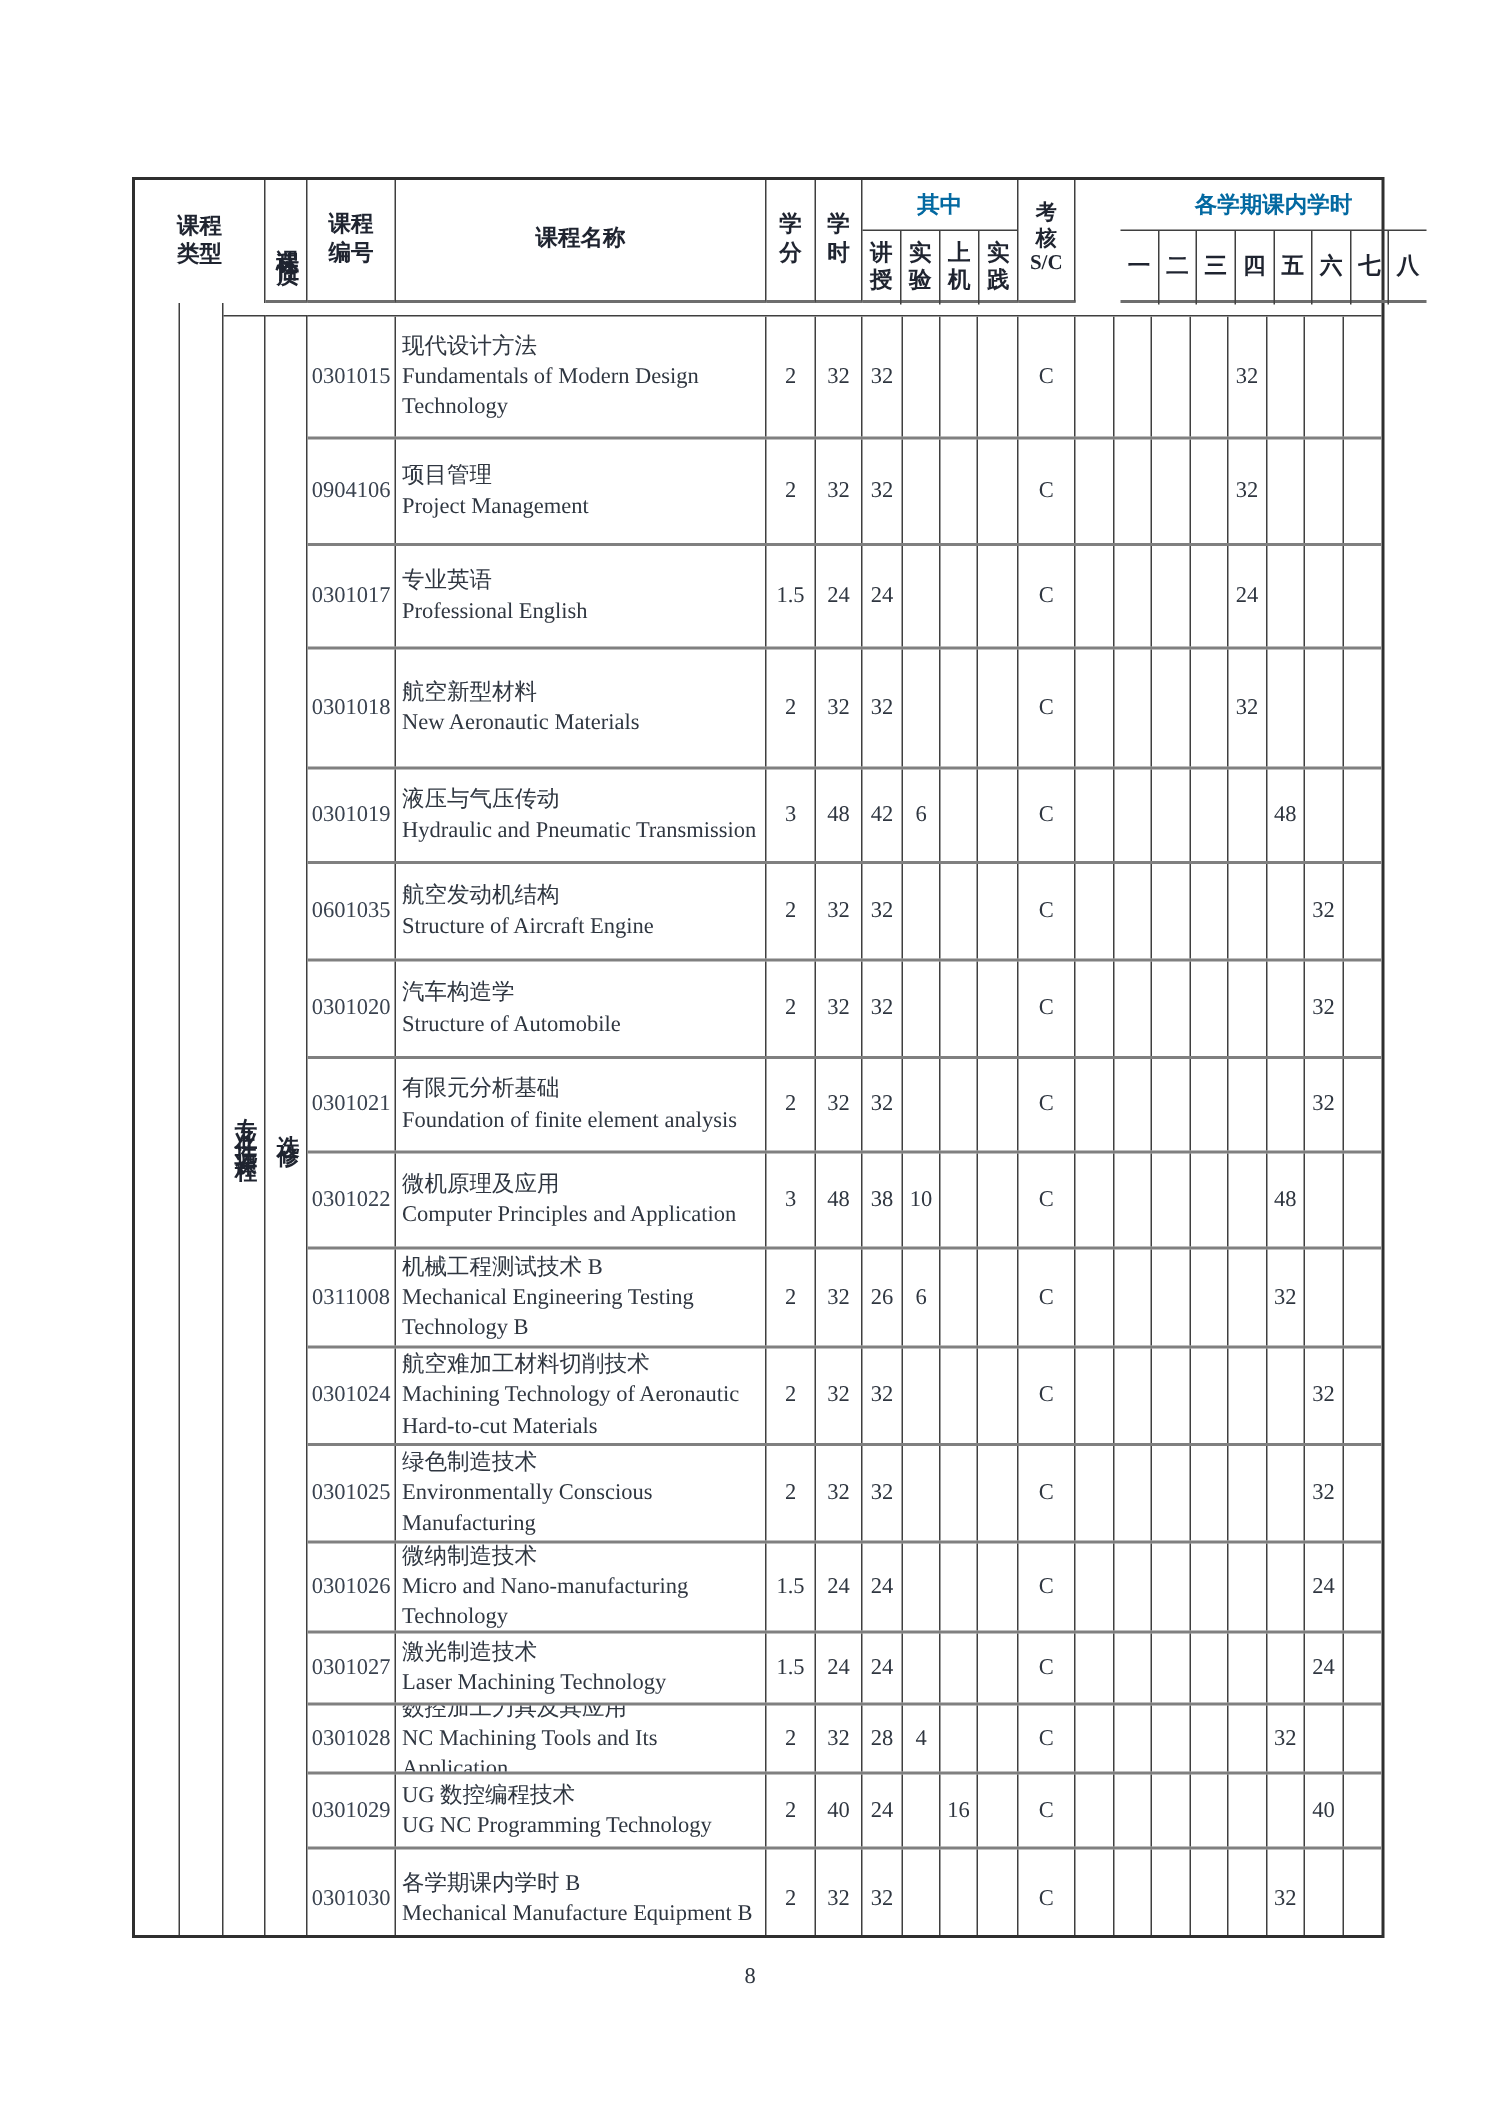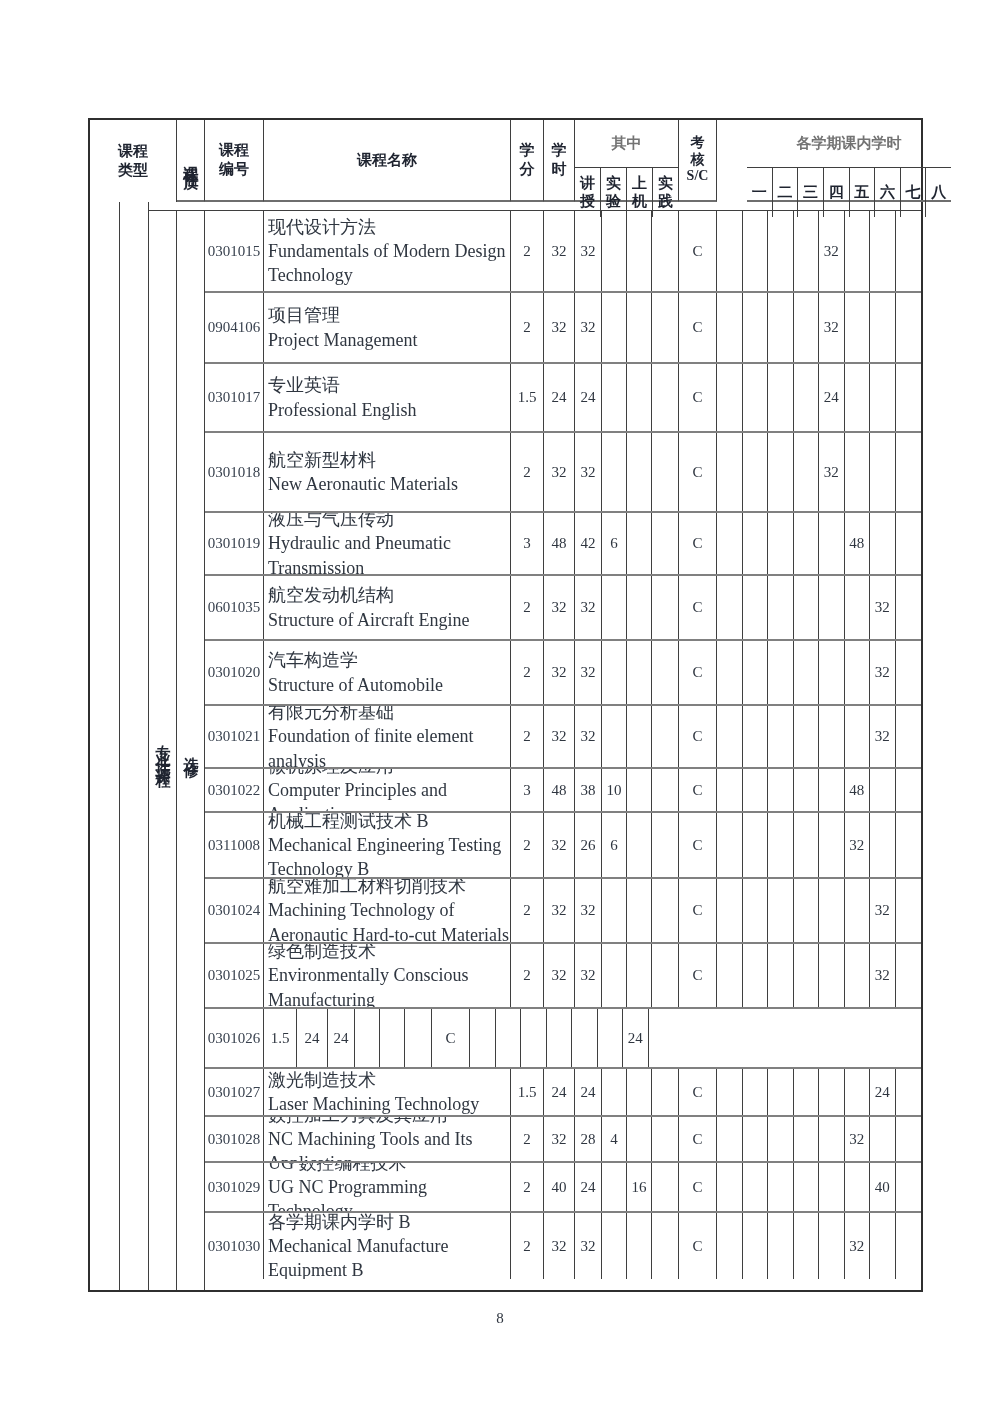--- a/index.html
+++ b/index.html
@@ -17,33 +17,33 @@
   .hc{
     position:absolute;top:0;bottom:0;box-sizing:border-box;
     display:flex;align-items:center;justify-content:center;
     text-align:center;font-weight:bold;font-size:15px;line-height:1.25;
     white-space:pre-line;border-right:1px solid #3f3f3f;border-bottom:2px solid #6e6e6e;
     color:#1f2430;
   }
   .hc.type{left:0;width:87px;border-bottom:none;}
   .hc.nature{left:87px;width:28px;}
   .hc.code{left:115px;width:59px;}
-  .hc.name{left:174px;width:247px;}
+  .hc.name{left:174px;width:247px;font-family:Liberation Mono, monospace;}
   .hc.credits{left:421px;width:33px;}
   .hc.hours{left:454px;width:31px;}
   .hgroup{
     position:absolute;top:0;bottom:0;box-sizing:border-box;
     border-right:1px solid #3f3f3f;border-bottom:2px solid #6e6e6e;
   }
   .hgroup.among{left:485px;width:104px;}
   .hgroup.sems{left:657px;width:204px;border-right:none;}
   .hgroup .gtitle{
-    height:48px;border-bottom:1px solid #3f3f3f;box-sizing:border-box;
+    height:34px;border-bottom:1px solid #3f3f3f;box-sizing:border-box;
     display:flex;align-items:center;justify-content:center;
-    font-weight:bold;font-size:15px;color:#737373;
+    font-weight:bold;font-size:15px;color:#0369a1;
   }
   .hgroup .gcells{display:flex;height:49px;}
   .hgroup .gc{
     flex:1;border-right:1px solid #3f3f3f;box-sizing:border-box;
     display:flex;align-items:center;justify-content:center;text-align:center;
     font-weight:bold;font-size:15px;line-height:1.15;white-space:pre-line;color:#1f2430;
   }
   .hgroup .gc:last-child{border-right:none;}
   .hc.sc{left:589px;width:38px;font-size:14px;line-height:1.2;}
   .vert{
@@ -75,21 +75,21 @@
   }
   .row.last{border-bottom:none;}
   .rc{
     box-sizing:border-box;border-right:1px solid #3f3f3f;
     display:flex;align-items:center;justify-content:center;
     font-size:15px;text-align:center;overflow:hidden;
   }
   .rc.code{width:59px;color:#39424f;font-size:15px;}
   .rc.cname{
     width:247px;flex-direction:column;align-items:flex-start;justify-content:center;
-    text-align:left;padding:2px 1px 2px 4px;line-height:1.34;font-size:18px;
+    text-align:left;padding:2px 1px 2px 4px;line-height:1.34;font-size:15px;
   }
   .rc.credits{width:33px;}
   .rc.hours{width:31px;}
   .rc.lect{width:27px;}
   .rc.exp{width:25px;}
   .rc.comp{width:25px;}
   .rc.prac{width:27px;}
   .rc.scv{width:38px;}
   .rc.sem{width:25.5px;}
   .rc.sem.s8{border-right:none;}
@@ -327,21 +327,21 @@
             <div class="rc scv">C</div>
             <div class="rc sem s1"></div>
             <div class="rc sem s2"></div>
             <div class="rc sem s3"></div>
             <div class="rc sem s4"></div>
             <div class="rc sem s5"></div>
             <div class="rc sem s6"></div>
             <div class="rc sem s7">32</div>
             <div class="rc sem s8"></div>
           </div>
-          <div class="row" style="height: 44px;">
+          <div class="row" style="height: 64px;">
             <div class="rc code">0301022</div>
             <div class="rc cname">
               <div>微机原理及应用</div>
               <div>Computer Principles and Application</div>
             </div>
             <div class="rc credits">3</div>
             <div class="rc hours">48</div>
             <div class="rc lect">38</div>
             <div class="rc exp">10</div>
             <div class="rc comp"></div>
@@ -417,20 +417,24 @@
             <div class="rc sem s2"></div>
             <div class="rc sem s3"></div>
             <div class="rc sem s4"></div>
             <div class="rc sem s5"></div>
             <div class="rc sem s6"></div>
             <div class="rc sem s7">32</div>
             <div class="rc sem s8"></div>
           </div>
           <div class="row" style="height: 60px;">
             <div class="rc code">0301026</div>
+            <div class="rc cname">
+              <div>微纳制造技术</div>
+              <div>Micro and Nano-manufacturing Technology</div>
+            </div>
             <div class="rc credits">1.5</div>
             <div class="rc hours">24</div>
             <div class="rc lect">24</div>
             <div class="rc exp"></div>
             <div class="rc comp"></div>
             <div class="rc prac"></div>
             <div class="rc scv">C</div>
             <div class="rc sem s1"></div>
             <div class="rc sem s2"></div>
             <div class="rc sem s3"></div>

